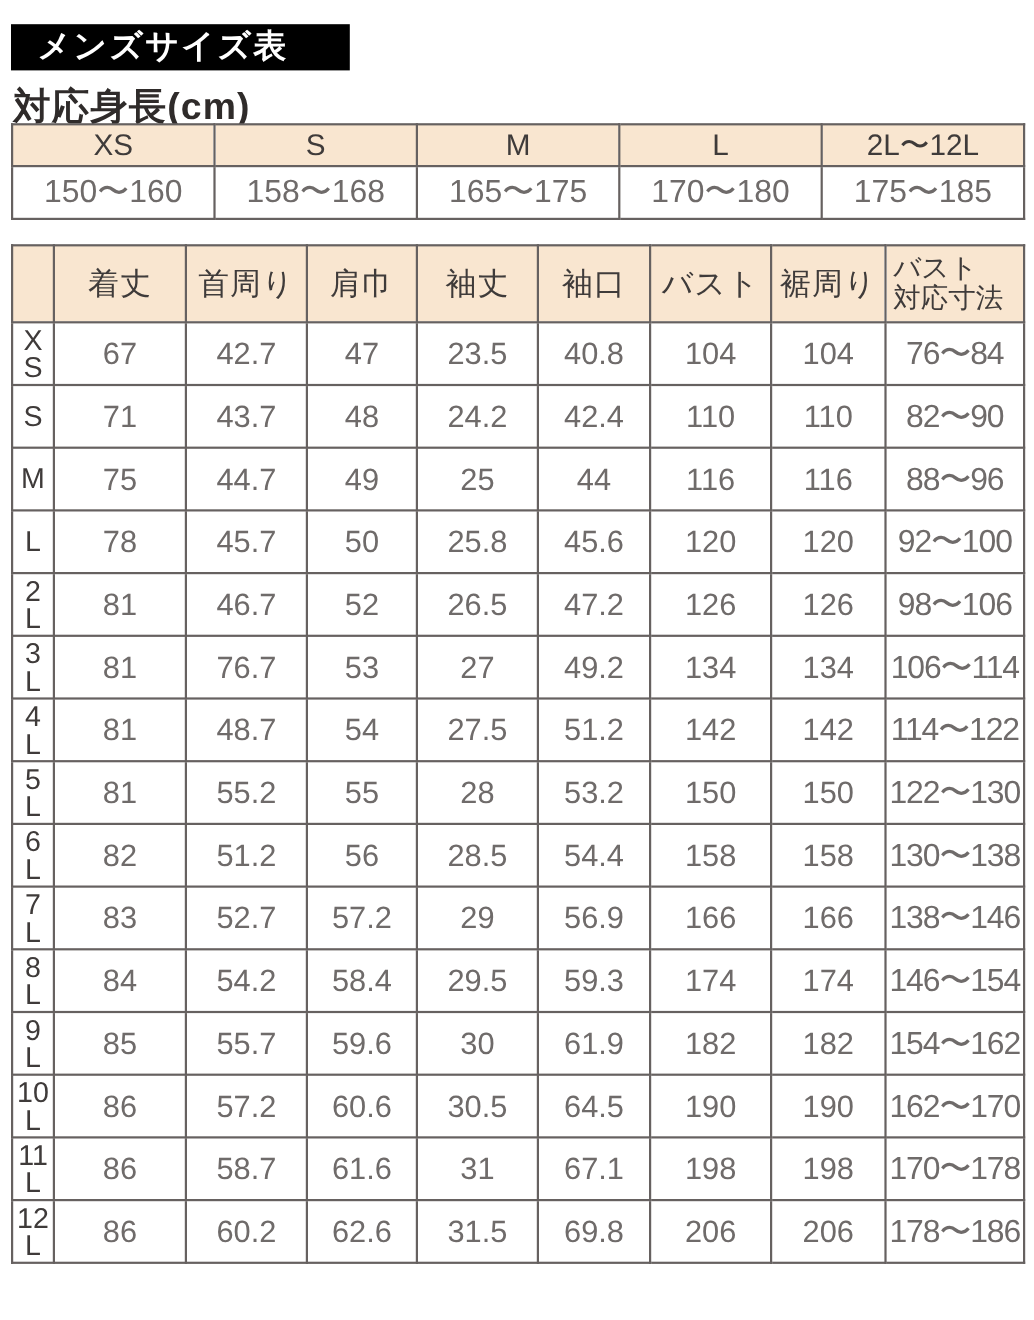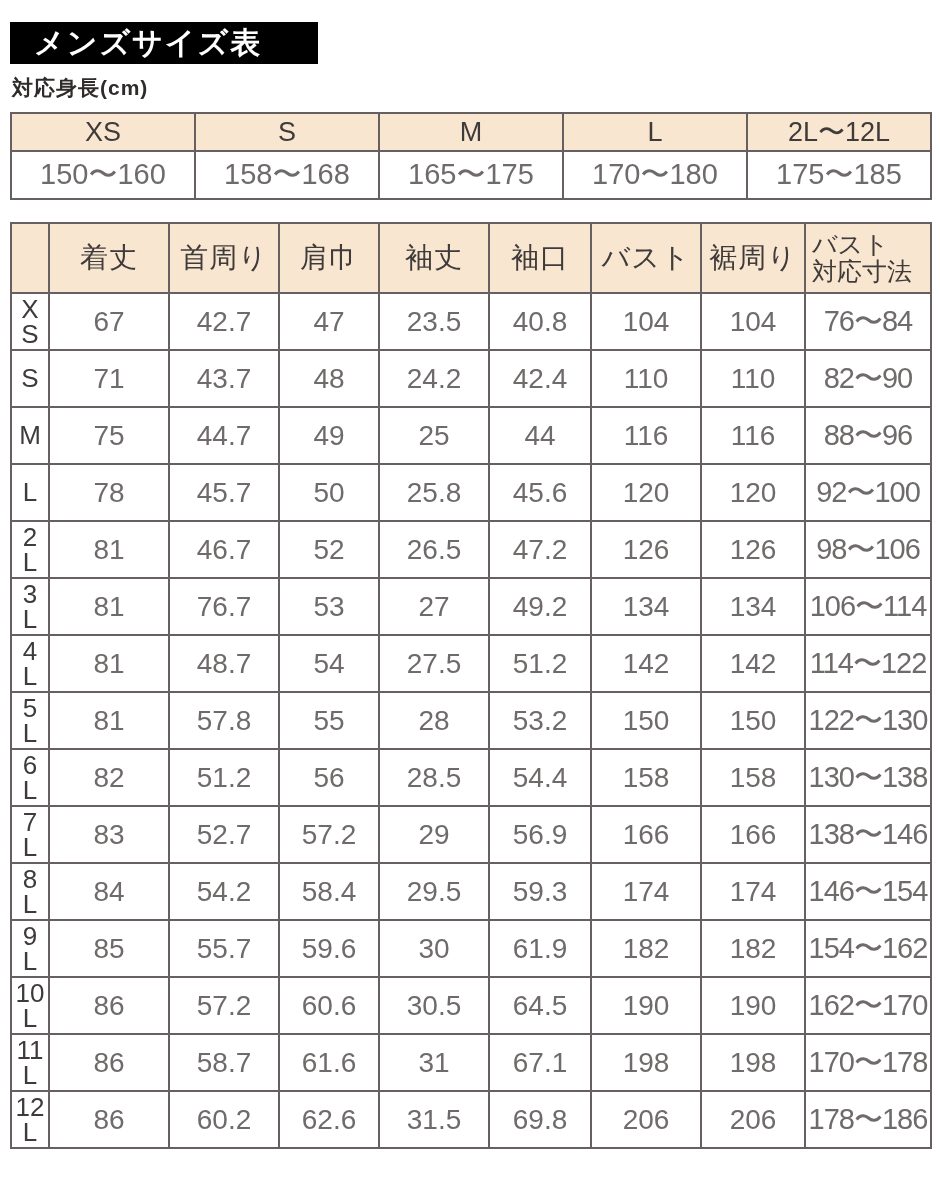--- a/index.html
+++ b/index.html
@@ -29,21 +29,21 @@
     font-weight: bold;
     line-height: 42px;
     padding-left: 24px;
     box-sizing: border-box;
     letter-spacing: 2px;
   }
   .subtitle {
     position: absolute;
     left: 12px;
     top: 74px;
-    font-size: 21px;
+    font-size: 34px;
     font-weight: bold;
     color: #2f2b2a;
     letter-spacing: 1px;
   }
   table {
     border-collapse: collapse;
     table-layout: fixed;
   }
   td, th {
     border: 2px solid #666160;
@@ -267,21 +267,21 @@
       <td>27.5</td>
       <td>51.2</td>
       <td>142</td>
       <td>142</td>
       <td class="bust-range-cell">114〜122</td>
     </tr>
         <tr>
       <th>5
 L</th>
       <td>81</td>
-      <td>57.8</td>
+      <td>55.2</td>
       <td>55</td>
       <td>28</td>
       <td>53.2</td>
       <td>150</td>
       <td>150</td>
       <td class="bust-range-cell">122〜130</td>
     </tr>
         <tr>
       <th>6
 L</th>

